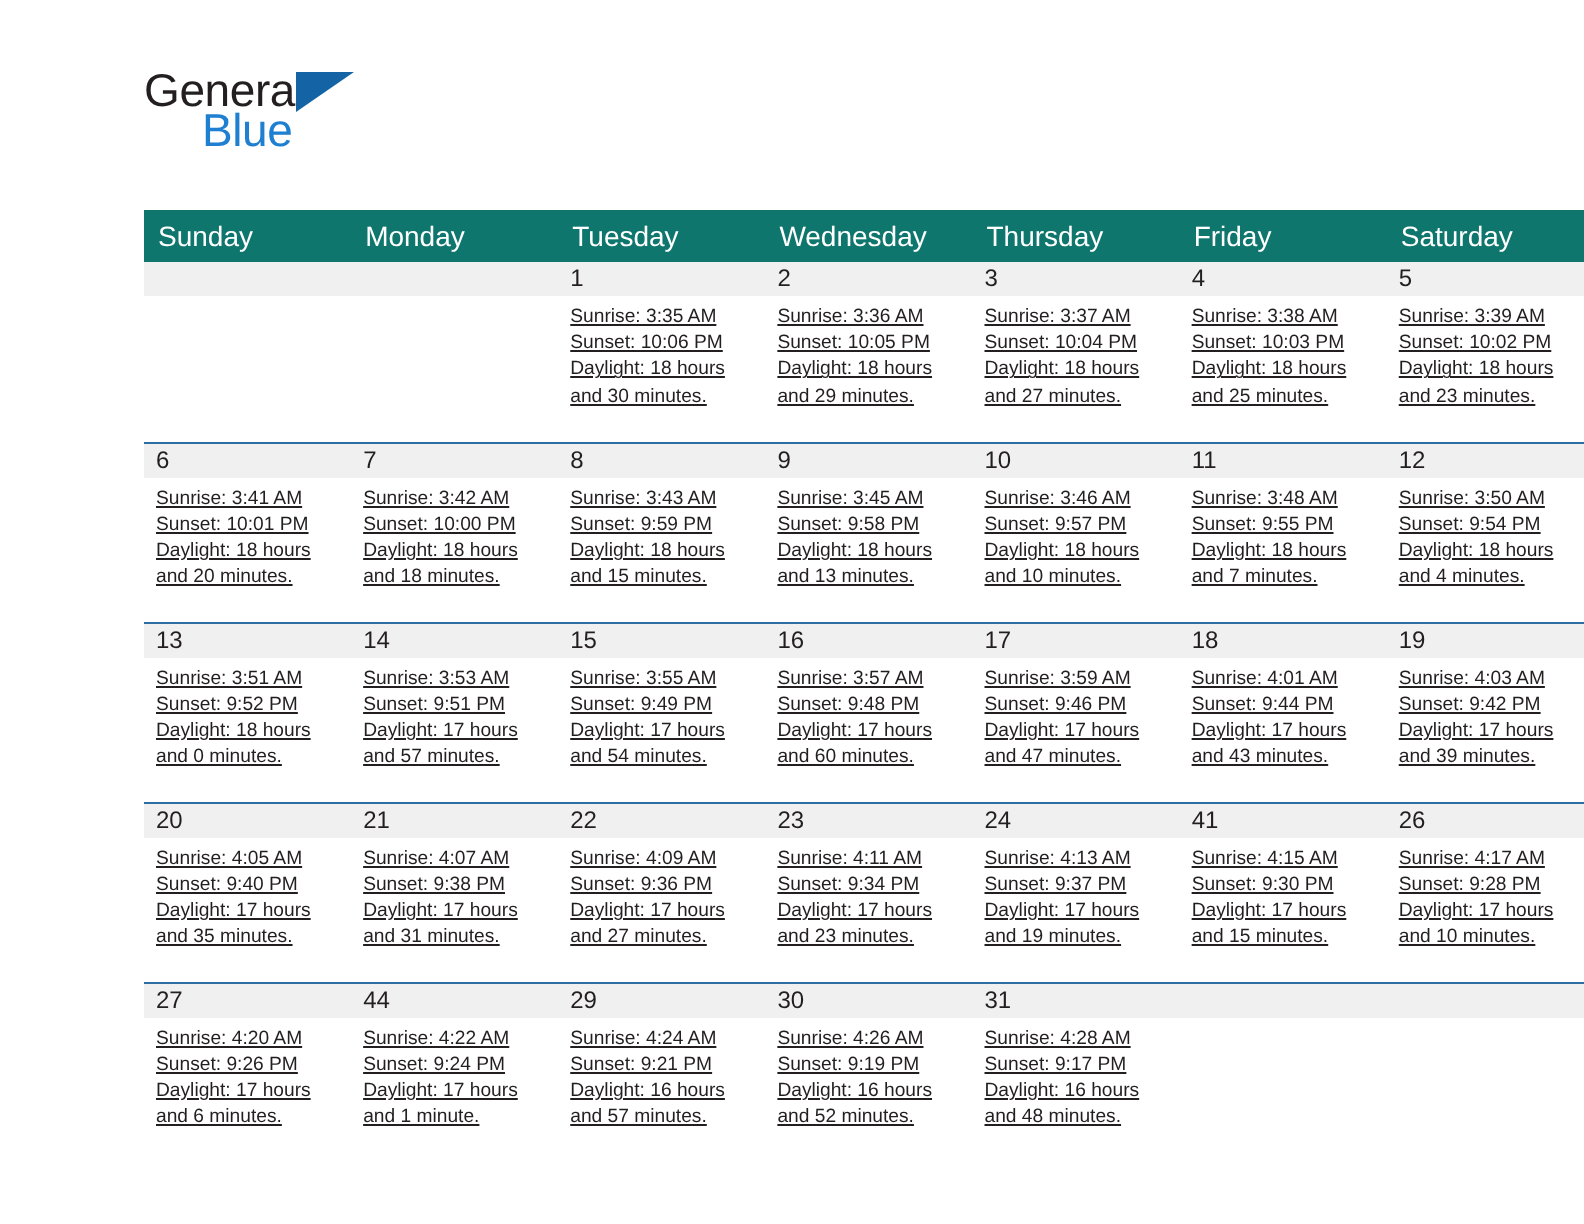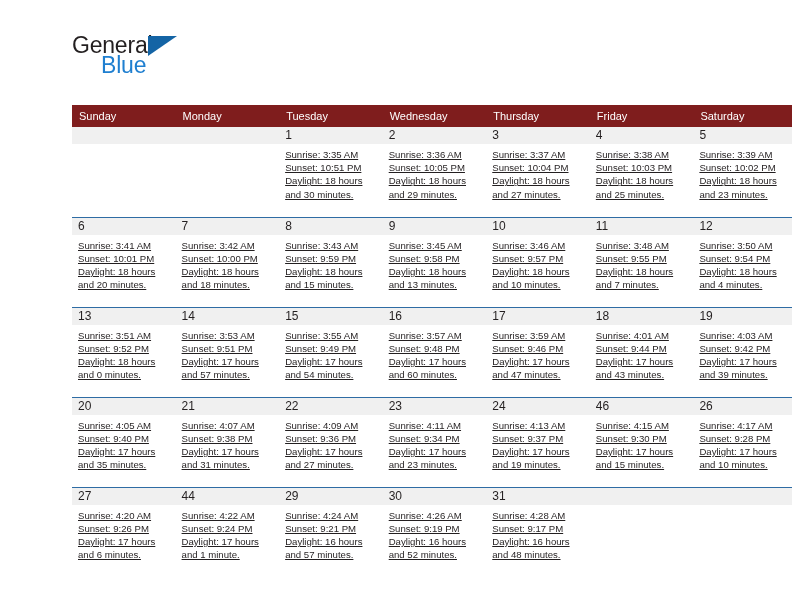--- a/index.html
+++ b/index.html
@@ -88,23 +88,23 @@
   
   .calendar {
     position: absolute;
     left: 33px;
     top: 105px;
     width: 725px;
     border-collapse: collapse;
     table-layout: fixed;
   }
   .calendar th {
-    background: #7f1d1d;
+    background: #0f766e;
     color: #ffffff;
-    font-size: 11px;
+    font-size: 14px;
     font-weight: normal;
     text-align: left;
     padding: 5px 0 5px 7px;
     height: 19px;
     box-sizing: border-box;
     border: none;
   }
   .calendar td {
     vertical-align: top;
     padding: 0;
@@ -189,21 +189,21 @@
             <div></div>
             <div></div>
             <div></div>
             <div></div>
           </div>
         </td>
         <td>
           <div class="daynum-band">1</div>
           <div class="cell-body">
             <div>Sunrise: 3:35 AM</div>
-            <div>Sunset: 10:51 PM</div>
+            <div>Sunset: 10:06 PM</div>
             <div>Daylight: 18 hours</div>
             <div>and 30 minutes.</div>
           </div>
         </td>
         <td>
           <div class="daynum-band">2</div>
           <div class="cell-body">
             <div>Sunrise: 3:36 AM</div>
             <div>Sunset: 10:05 PM</div>
             <div>Daylight: 18 hours</div>
@@ -411,21 +411,21 @@
         <td>
           <div class="daynum-band">24</div>
           <div class="cell-body">
             <div>Sunrise: 4:13 AM</div>
             <div>Sunset: 9:37 PM</div>
             <div>Daylight: 17 hours</div>
             <div>and 19 minutes.</div>
           </div>
         </td>
         <td>
-          <div class="daynum-band">46</div>
+          <div class="daynum-band">41</div>
           <div class="cell-body">
             <div>Sunrise: 4:15 AM</div>
             <div>Sunset: 9:30 PM</div>
             <div>Daylight: 17 hours</div>
             <div>and 15 minutes.</div>
           </div>
         </td>
         <td>
           <div class="daynum-band">26</div>
           <div class="cell-body">

